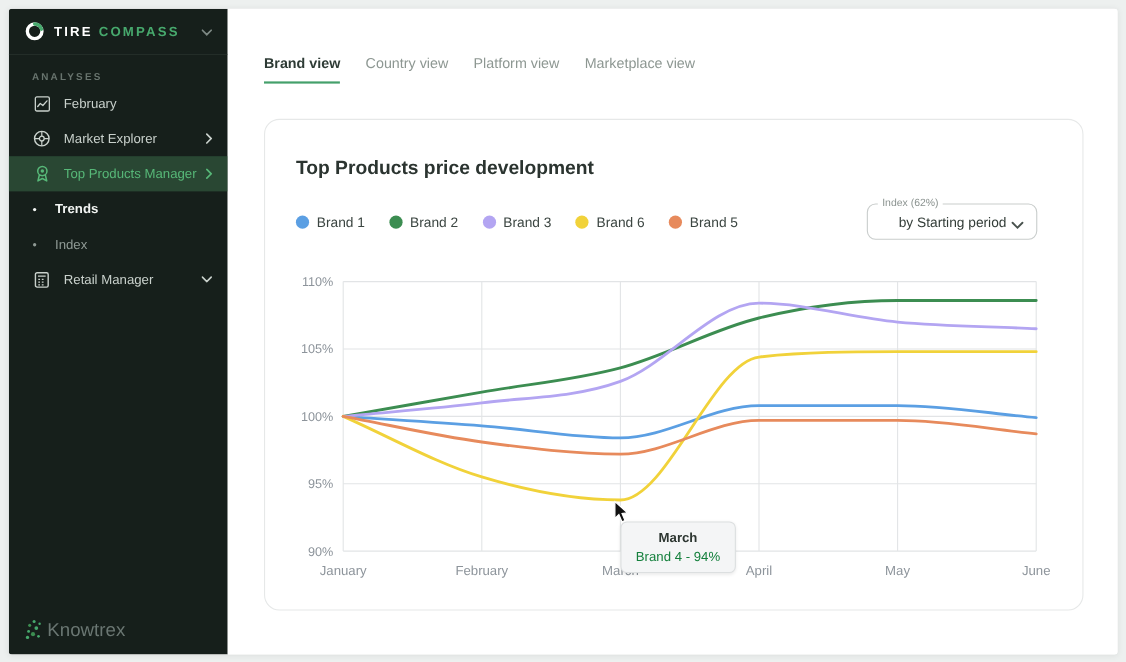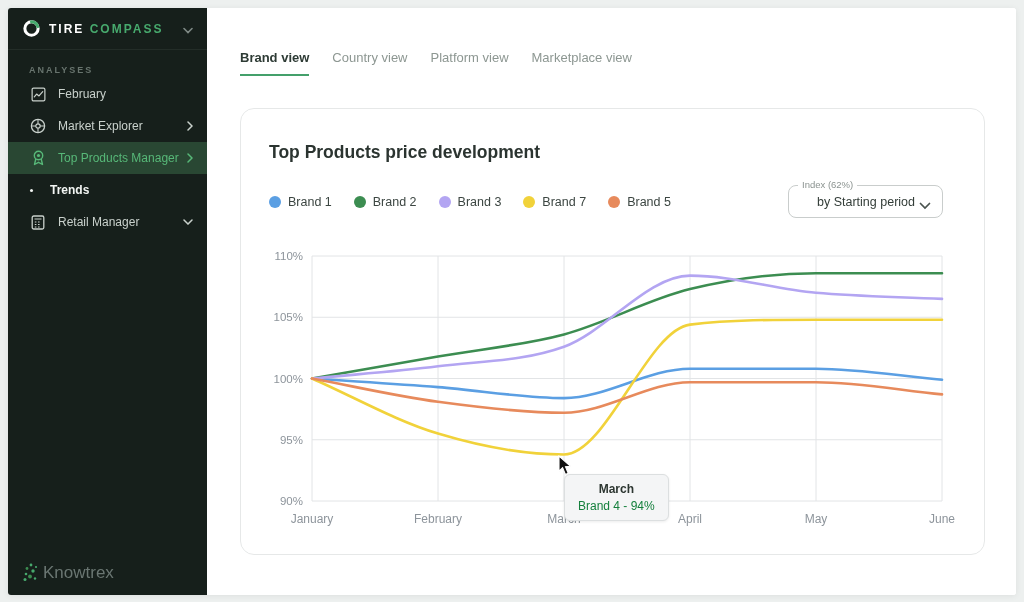--- a/index.html
+++ b/index.html
@@ -155,20 +155,24 @@
               <polyline points="1,1 5,5 1,9" fill="none" stroke="currentColor" stroke-width="1.5" stroke-linecap="round"></polyline>
             </svg>
         </span>
       </div>
 
       <div class="nav-item sub emph">
         <span class="bullet"></span>
         <span>Trends</span>
       </div>
 
+      <div class="nav-item sub dim">
+        <span class="bullet"></span>
+        <span>Index</span>
+      </div>
 
       <div class="nav-item">
         <span class="ic">
           <svg width="14" height="15" viewBox="0 0 14 15">
               <rect x="1.2" y="1" width="11.6" height="13" rx="1.5" fill="none" stroke="currentColor" stroke-width="1.3"></rect>
               <line x1="3.5" y1="4" x2="10.5" y2="4" stroke="currentColor" stroke-width="1.2"></line>
               <line x1="3.8" y1="7" x2="10.2" y2="7" stroke="currentColor" stroke-width="1" stroke-dasharray="1.6 1.6"></line>
               <line x1="3.8" y1="9.5" x2="10.2" y2="9.5" stroke="currentColor" stroke-width="1" stroke-dasharray="1.6 1.6"></line>
               <line x1="3.8" y1="12" x2="10.2" y2="12" stroke="currentColor" stroke-width="1" stroke-dasharray="1.6 1.6"></line>
             </svg>
@@ -217,21 +221,21 @@
         <div class="legend-item">
           <span class="legend-dot" style="background: rgb(60, 141, 81);"></span>
           <span class="legend-label">Brand 2</span>
         </div>
         <div class="legend-item">
           <span class="legend-dot" style="background: rgb(179, 165, 242);"></span>
           <span class="legend-label">Brand 3</span>
         </div>
         <div class="legend-item">
           <span class="legend-dot" style="background: rgb(241, 210, 58);"></span>
-          <span class="legend-label">Brand 7</span>
+          <span class="legend-label">Brand 6</span>
         </div>
         <div class="legend-item">
           <span class="legend-dot" style="background: rgb(231, 138, 92);"></span>
           <span class="legend-label">Brand 5</span>
         </div>
       </div>
 
       <div class="select-box">
         <span class="select-label">Index (62%)</span>
         <span class="select-value">by Starting period</span>

